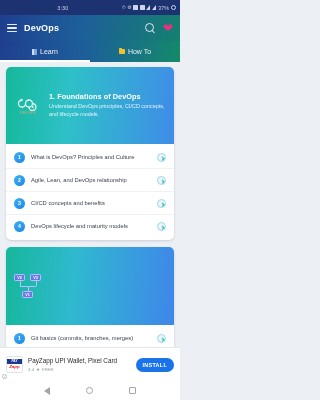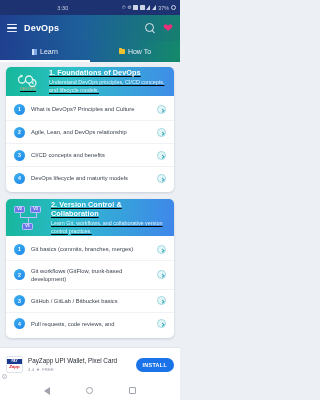--- a/index.html
+++ b/index.html
@@ -44,22 +44,22 @@
         font-size:7px; color:#e9eef7; cursor:pointer; position:relative; font-weight:500;}
   .tab.active::after{ content:""; position:absolute; left:0; right:0; bottom:0; height:1.6px; background:#ffffff;}
   .book-ic{ width:5px;height:6px;background:#7fa7e8;border-left:2px solid #cfe0ff;border-radius:.5px;display:inline-block;}
   .folder-ic{ width:6px;height:5px;background:#f2c12e;border-radius:.8px;display:inline-block;position:relative;}
   .folder-ic::before{content:"";position:absolute;top:-1.5px;left:0;width:3px;height:1.5px;background:#f2c12e;border-radius:.6px .6px 0 0;}
 
   
   .content{ position:absolute; top:62px; left:0; right:0; bottom:53px; overflow:hidden; padding:5px 6px 0;}
   .card{ background:#ffffff; border-radius:5px; margin-bottom:7px; overflow:hidden;
          box-shadow:0 1px 2.5px rgba(25,40,80,.16);}
-  .card-head{ display:flex; align-items:center; gap:6px; padding:1px 7px;
-              background:linear-gradient(95deg,#15b89a 0%,#2ec0c8 38%,#3f8ce8 100%);text-decoration:underline;}
+  .card-head{ display:flex; align-items:center; gap:6px; padding:25px 7px;
+              background:linear-gradient(95deg,#15b89a 0%,#2ec0c8 38%,#3f8ce8 100%);}
   .card2 .card-head{ background:linear-gradient(95deg,#16b79b 0%,#2fb9cf 40%,#3f86ea 100%);}
   .head-txt{ flex:1; min-width:0;}
   .card-title{ color:#ffffff; font-size:7.3px; font-weight:bold; line-height:1.25; letter-spacing:.05px;}
   .card-sub{ color:#e3f4fb; font-size:5.4px; line-height:1.45; margin-top:1.5px;}
 
   
   .ic-devops{ width:30px; height:27px; flex:none; display:flex; flex-direction:column;
               align-items:center; justify-content:center;}
   .ic-devops svg{ display:block; }
   .ic-cap{ font-size:3.4px; color:#f0a36a; letter-spacing:.3px; margin-top:.5px;}
@@ -199,24 +199,20 @@
     <div class="card-head">
       <span class="ic-vcs">
         <span class="ln ln-a"></span>
         <span class="ln ln-b"></span>
         <span class="ln ln-c"></span>
         <span class="ln ln-d"></span>
         <span class="vbox vb2">V2</span>
         <span class="vbox vb3">V3</span>
         <span class="vbox vb1">V1</span>
       </span>
-      <span class="head-txt">
-        <div class="card-title">2. Version Control &amp; Collaboration</div>
-        <div class="card-sub">Learn Git, workflows, and collaborative version control practices.</div>
-      </span>
     </div>
     <div class="rows">
       <div class="row">
         <span class="badge">1</span>
         <span class="row-txt">Git basics (commits, branches, merges)</span>
         <span class="chev"></span>
       </div>
       <div class="row">
         <span class="badge">2</span>
         <span class="row-txt">Git workflows (GitFlow, trunk-based development)</span>

